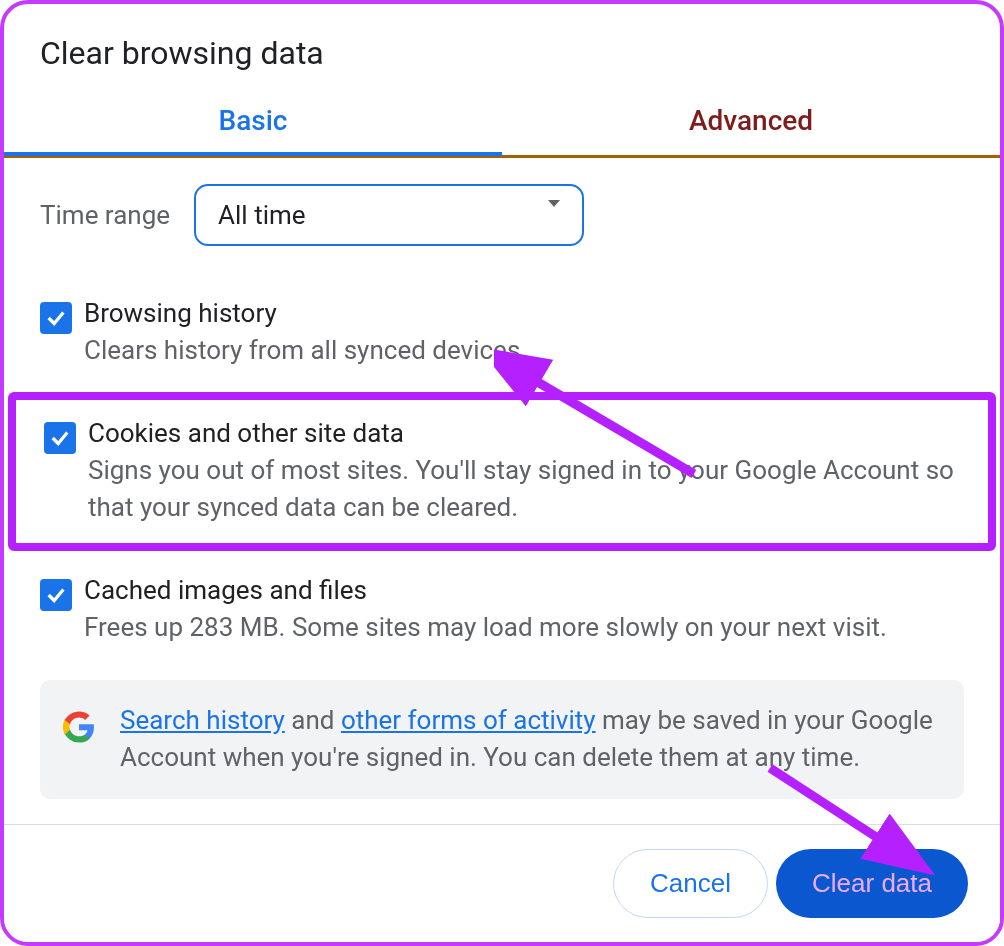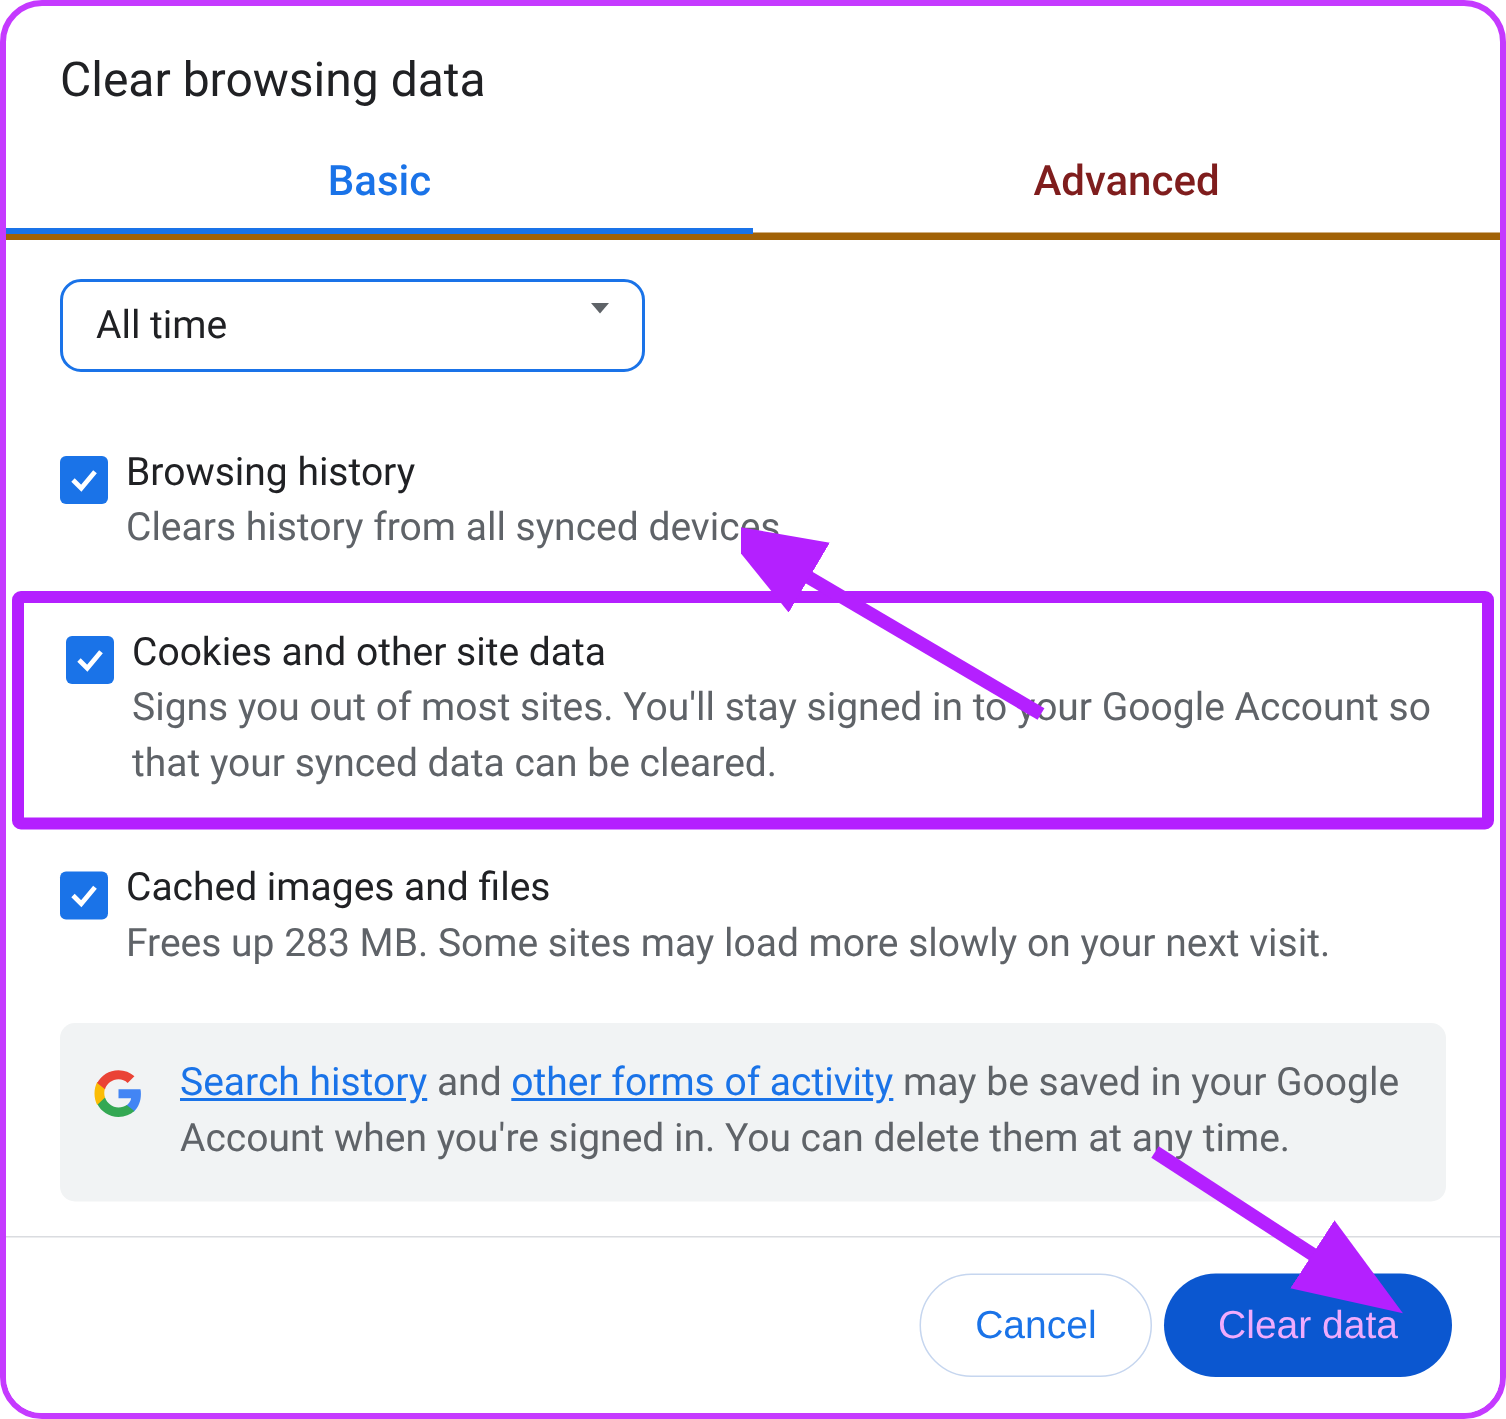--- a/index.html
+++ b/index.html
@@ -13,21 +13,21 @@
     background: #fff;
     overflow: hidden;
   }
   .title {
     font-size: 32px;
     color: #202124;
     padding: 30px 36px 18px 36px;
   }
   .tabs {
     display: flex;
-    border-bottom: 5px solid #a16207;
+    border-bottom: 3px solid #a16207;
   }
   .tab {
     flex: 1;
     text-align: center;
     font-size: 28px;
     padding: 14px 0 18px 0;
     cursor: pointer;
     color: #7f1d1d;
     font-weight: 500;
     position: relative;
@@ -164,20 +164,21 @@
   <div class="title">Clear browsing data</div>
 
   <div class="tabs">
     <div class="tab active">Basic</div>
     <div class="tab">Advanced</div>
   </div>
 
   <div class="body">
 
     <div class="time-row">
+      <div class="time-label">Time range</div>
       <div class="select">
         <span>All time</span>
         <span class="caret"></span>
       </div>
     </div>
 
     <div class="option-row">
       <div class="checkbox">
         <svg viewBox="0 0 24 24">
             <polyline points="4 12 10 18 20 6"></polyline>

